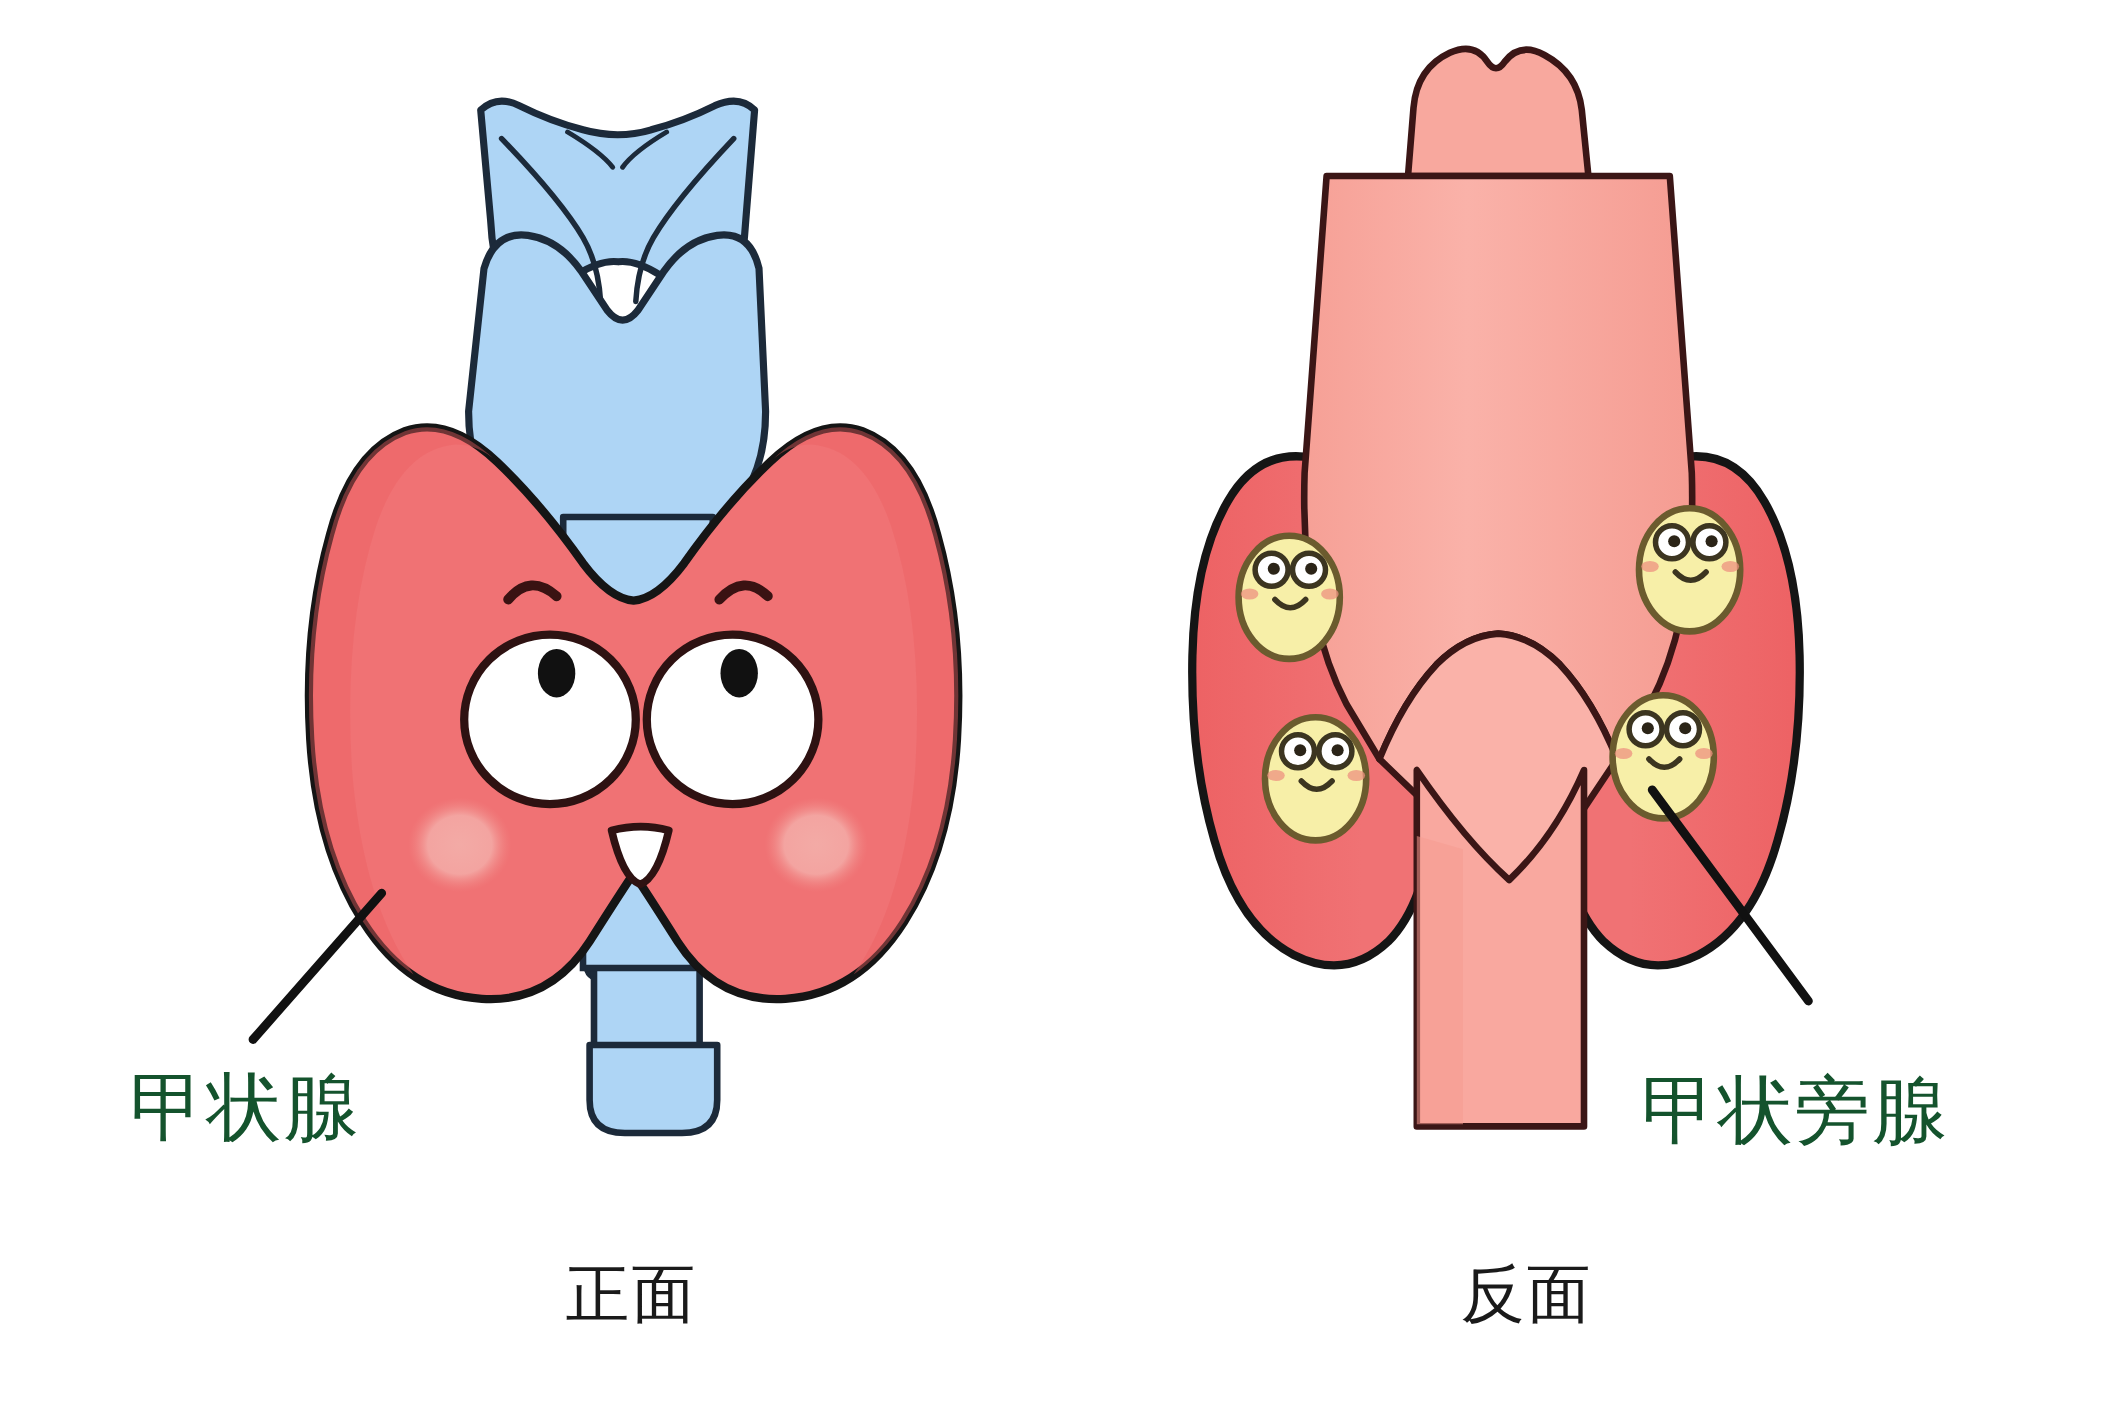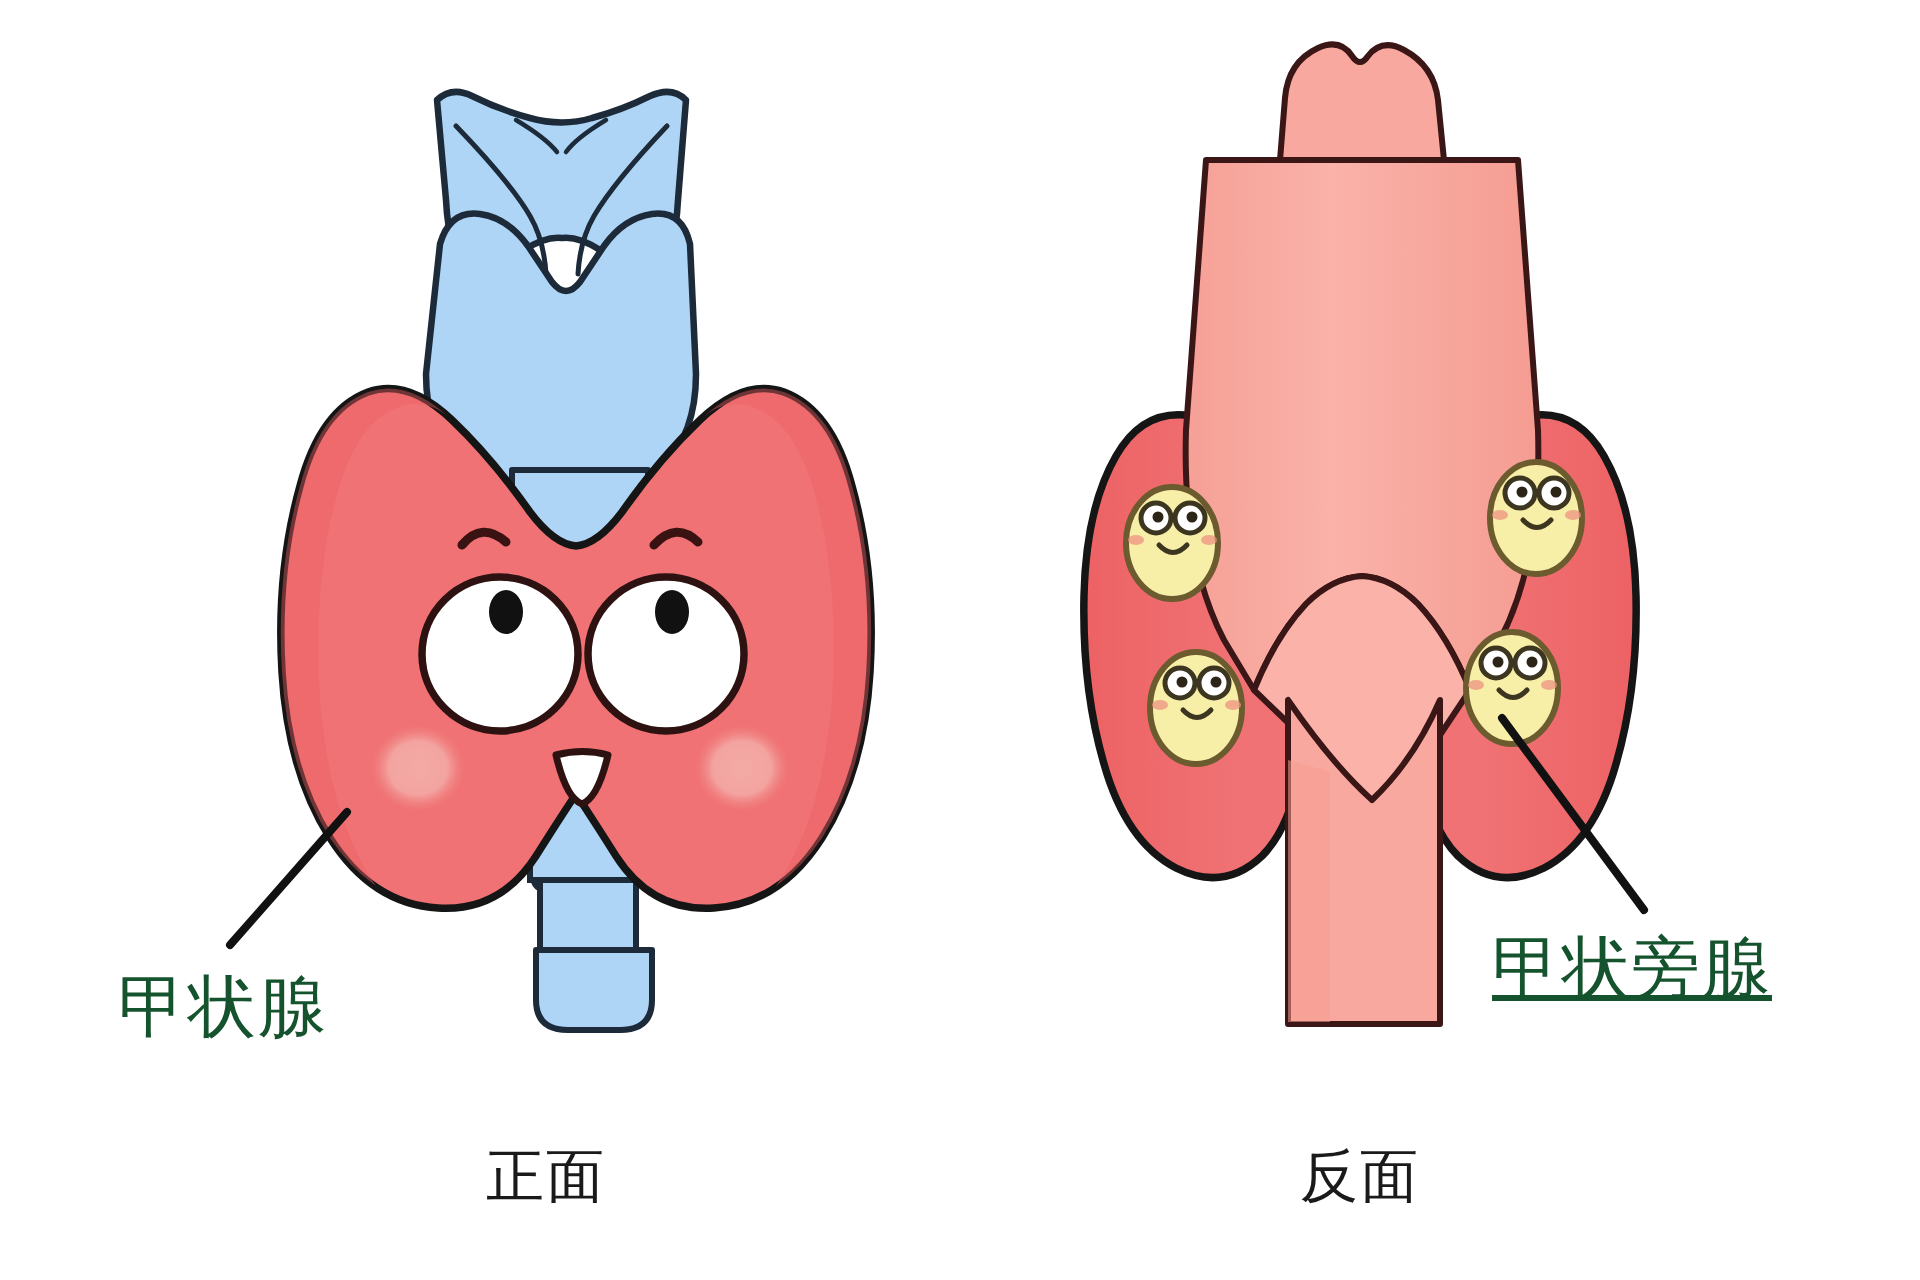--- a/index.html
+++ b/index.html
@@ -26,33 +26,34 @@
     width: 1920px;
     height: 1280px;
   }
   .cap-text {
     position: absolute;
     font-size: 58px;
     color: #1a1a1a;
     letter-spacing: 2px;
     white-space: nowrap;
     font-family: "Liberation Sans", "DejaVu Sans", sans-serif;
+    margin-left: 28px;
   }
   .lead-text {
     position: absolute;
     font-size: 68px;
     color: #14532d;
     letter-spacing: 2px;
     white-space: nowrap;
     font-family: "Liberation Sans", "DejaVu Sans", sans-serif;
   }
   #caption-front { left: 486px; top: 1138px; }
   #caption-back  { left: 1300px; top: 1138px; font-family: Liberation Mono, monospace; }
   #label-thyroid { left: 118px; top: 962px; }
-  #label-parathyroid { left: 1492px; top: 923px; text-decoration: underline; }
+  #label-parathyroid { left: 1492px; top: 965px; }
 </style>
 </head>
 <body>
 
 <div id="stage">
 
   <svg class="figure-svg" viewBox="0 0 1920 1280">
 
     <defs>
       <radialGradient id="blushGrad" cx="50%" cy="50%" r="50%">

